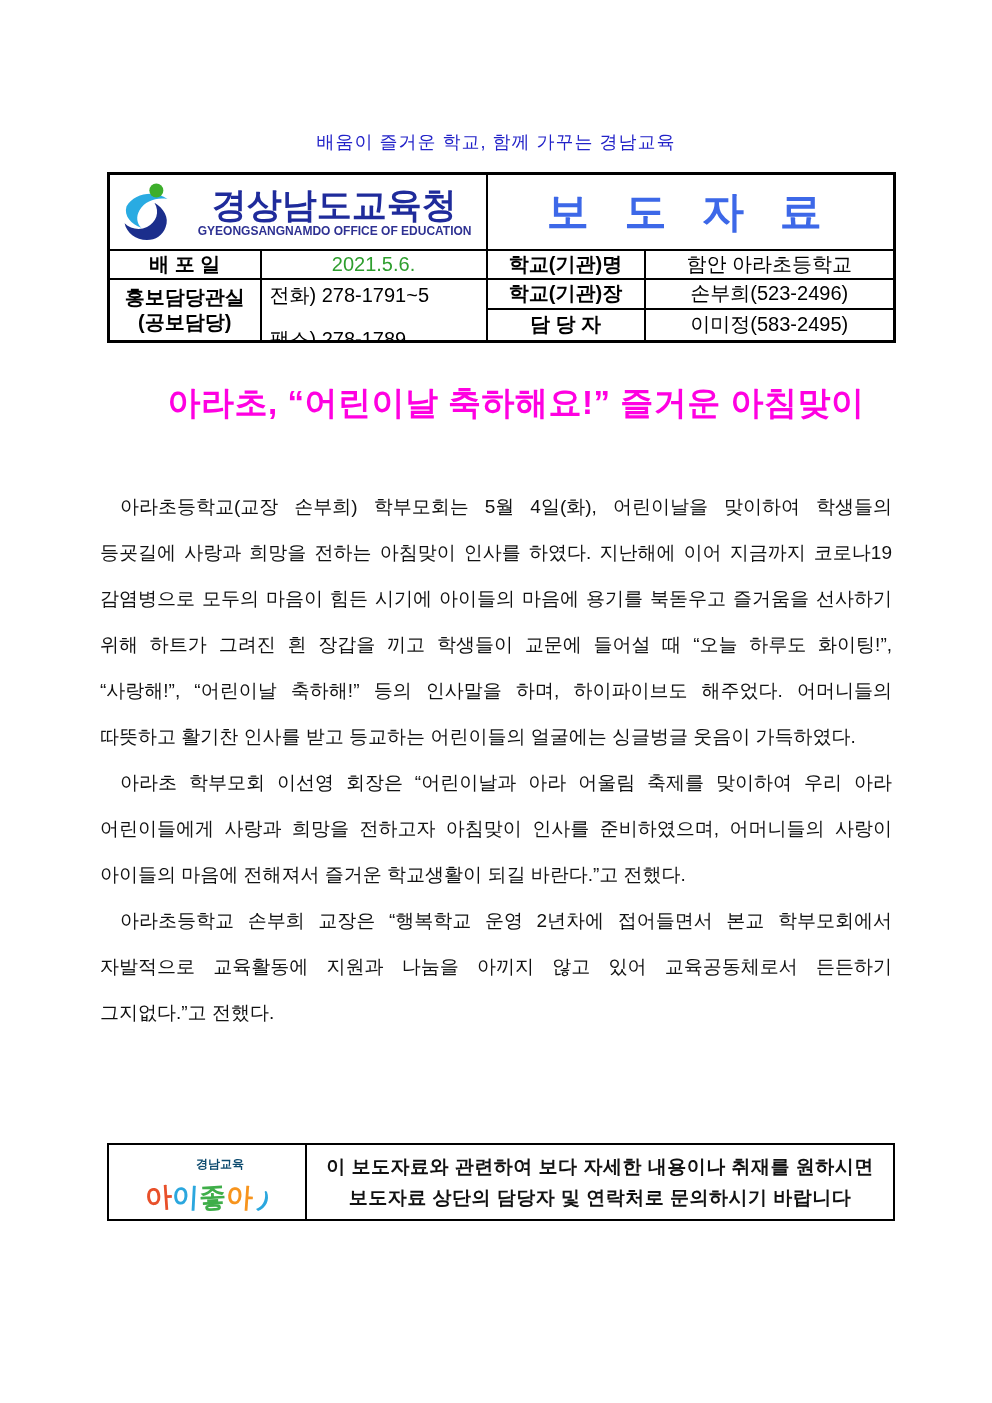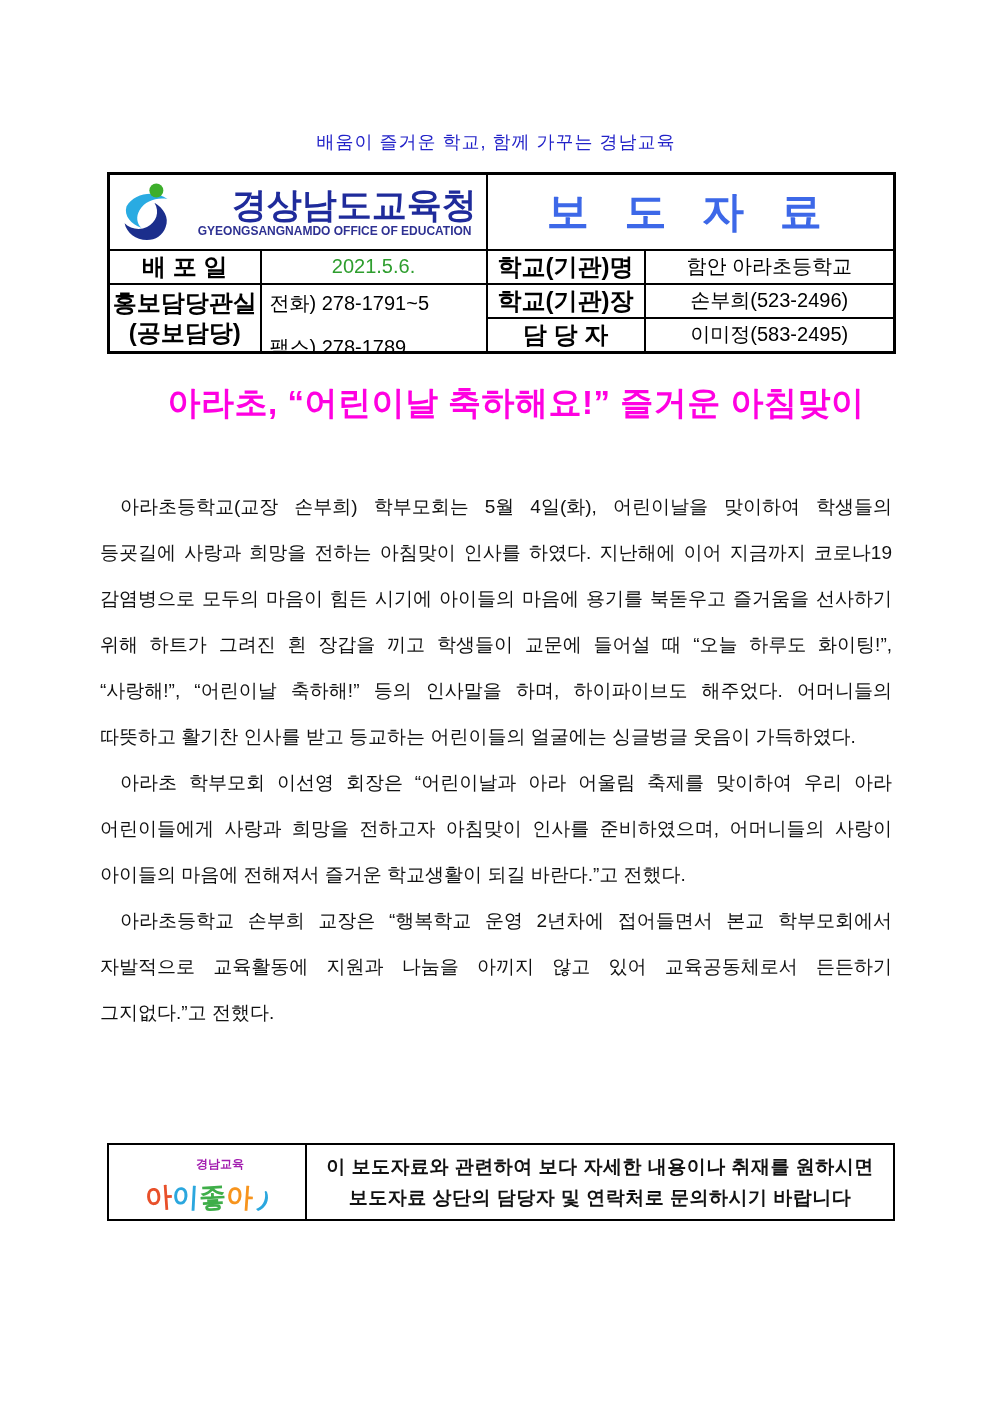--- a/index.html
+++ b/index.html
@@ -29,37 +29,37 @@
   table.header-table td {
     border: 2px solid #000;
     vertical-align: middle;
     overflow: hidden;
   }
   table.header-table { border: 3px solid #000; }
 
   .logo-cell { height: 76px; }
   .logo-wrap { display: flex; align-items: center; justify-content: center; gap: 8px; }
   .logo-mark { width: 56px; height: 60px; flex: 0 0 auto; }
-  .logo-text { display: flex; flex-direction: column; align-items: flex-end; line-height: 1; margin-left: 9px; }
+  .logo-text { display: flex; flex-direction: column; align-items: center; line-height: 1; margin-left: 9px; }
   .org-kr {
     font-size: 35px; font-weight: 800; color: #1f2b9b; letter-spacing: 0px;
     white-space: nowrap;
   }
   .org-en {
     font-size: 12.5px; font-weight: 600; color: #2e3192; letter-spacing: 0px;
     margin-top: 3px; white-space: nowrap; transform: scaleX(0.96);
   }
   .doc-type-cell { text-align: center; }
   .doc-type {
     font-size: 42px; font-weight: 800; color: #3d68e8;
     letter-spacing: 12px; text-indent: 12px; white-space: nowrap;
   }
 
   .cell-label {
-    font-weight: 700; font-size: 24px; text-align: center; white-space: nowrap;
+    font-weight: 700; font-size: 20px; text-align: center; white-space: nowrap;
   }
   .cell-value { font-size: 20px; text-align: center; white-space: nowrap; }
   .row-thin td { height: 28px; }
   .date-value { color: #2e9e2e; margin-left: 26px; }
   .pr-office { line-height: 1.25; }
   .phone-fax-cell { padding: 2px 4px 2px 8px; }
   .phone-fax { display: flex; flex-direction: column; justify-content: space-around; height: 56px; gap: 17px; }
   .phone-line, .fax-line { font-size: 20px; text-align: left; white-space: nowrap; }
 
   
@@ -86,21 +86,21 @@
     position: absolute; top: 1143px; left: 107px;
     width: 786px;
     border-collapse: collapse;
     table-layout: fixed;
   }
   table.footer-table { border: 2px solid #000; }
   table.footer-table td { border: 2px solid #000; vertical-align: middle; height: 76px; }
 
   .footer-logo-cell { text-align: center; }
   .footer-logo { display: inline-flex; flex-direction: column; align-items: center; line-height: 1; }
-  .footer-logo-top { font-size: 12px; font-weight: 700; color: #a21caf; margin-bottom: 14px; margin-left: 26px; }
+  .footer-logo-top { font-size: 12px; font-weight: 700; color: #0c4a6e; margin-bottom: 14px; margin-left: 26px; }
   .footer-logo-main { font-size: 27px; font-weight: 800; display: inline-flex; align-items: flex-end; }
   .flc0 { color: #e8502a; transform: rotate(-4deg); }
   .flc1 { color: #2ba7de; transform: rotate(3deg); }
   .flc2 { color: #3fae49; transform: rotate(-3deg); }
   .flc3 { color: #f7941d; transform: rotate(4deg); }
   .footer-swoosh { width: 16px; height: 22px; margin-left: 1px; }
 
   .footer-text-cell { text-align: center; font-weight: bold; }
   .footer-line { font-size: 19px; line-height: 31px; color: #111; letter-spacing: 0.5px; }
 </style>

